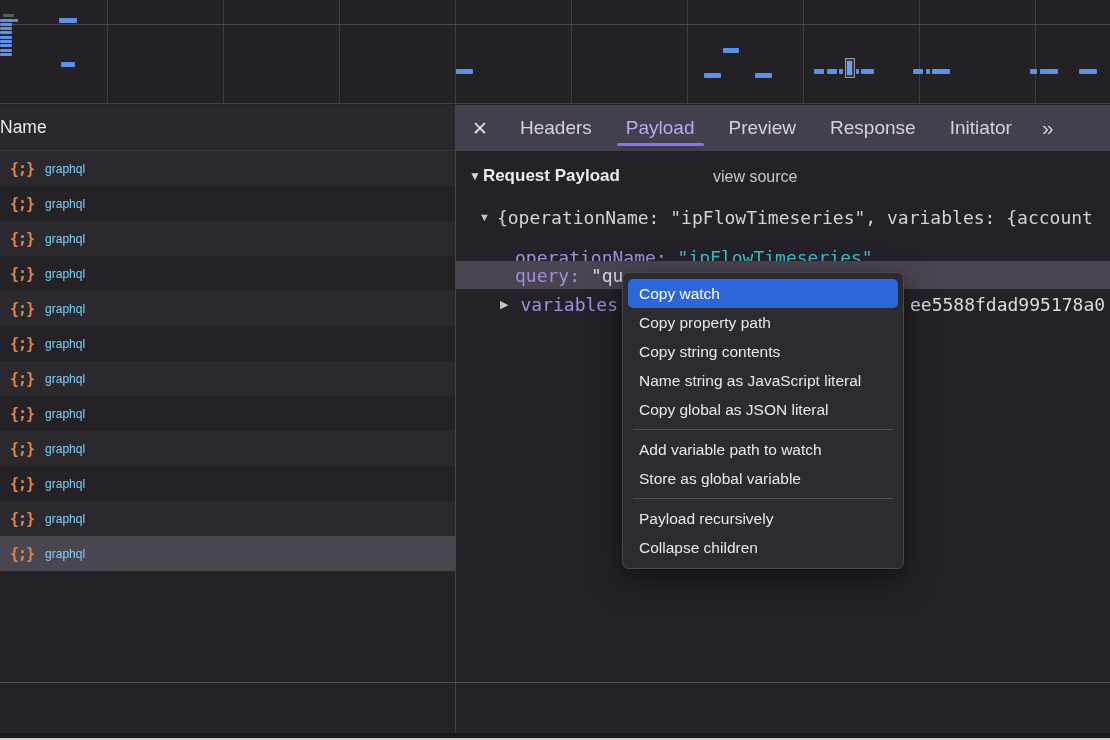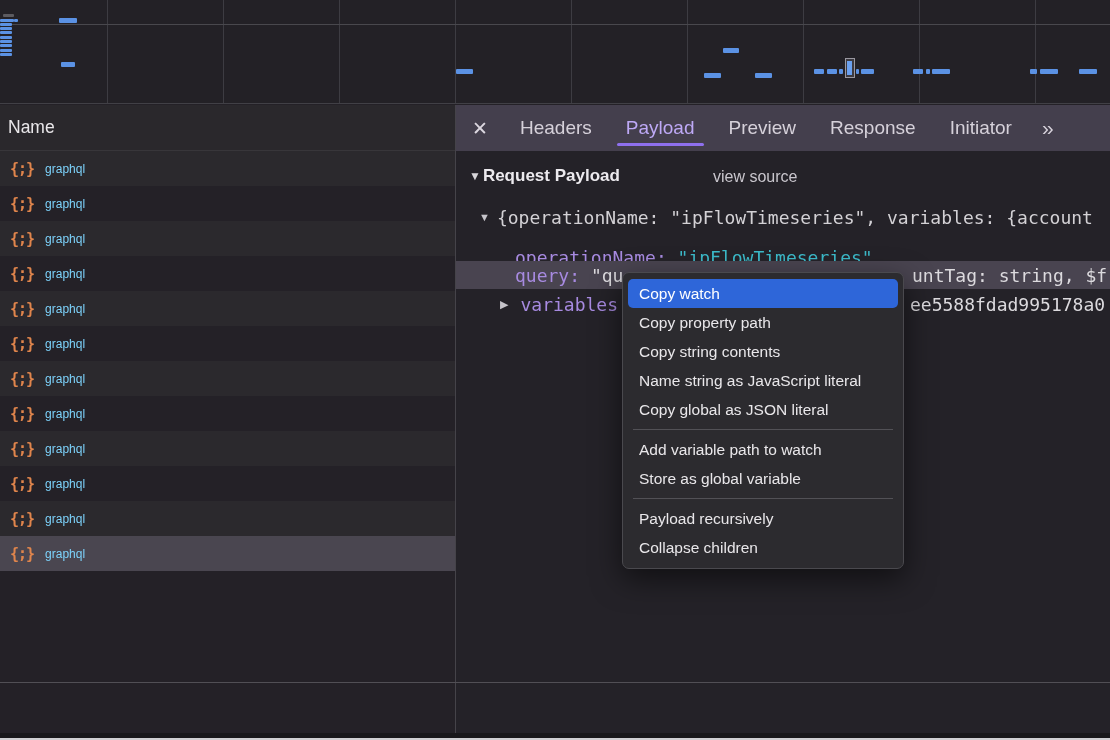--- a/index.html
+++ b/index.html
@@ -13,21 +13,21 @@
   .vline { position:absolute; top:0; bottom:0; width:1px; background:#3d3c42; }
   .hline { position:absolute; left:0; right:0; top:24px; height:1px; background:#49484d; }
   .tbar { position:absolute; background:#5b92e4; border-radius:1px; }
   .gdash { position:absolute; background:#5c5b60; border-radius:1px; }
   .selbox { position:absolute; border:1px solid #9a98a0; background:rgba(150,150,160,.22); }
   .selbar { position:absolute; background:#6ba1f0; }
 
   
   .left-panel { position:absolute; left:0; top:105px; width:455px; bottom:0; background:#242127; }
   .name-header { height:46px; background:#2a282c; border-bottom:1px solid #38363a;
-                 display:flex; align-items:center; padding-left:8px;
+                 display:flex; align-items:center; padding-left:0;
                  color:#e9e7ea; font-size:17.5px; }
   .nrow { height:35px; display:flex; align-items:center; padding-left:10px; gap:11px; cursor:default; }
   .nrow.even { background:#2b292d; }
   .nrow.odd  { background:#242127; }
   .nrow.selected { background:#4a4650; }
   .json-icon { font-family:"DejaVu Sans Mono", monospace; font-weight:bold;
                color:#e0854c; font-size:15px; letter-spacing:-1px; }
   .nrow-label { color:#7dd3fc; font-size:12px; }
 
   
@@ -208,21 +208,20 @@
       </div>
 
       <div class="tree-line" style="top:92px;">
         <span class="indent" style="width:59px;"></span>
         <span class="key">operationName</span><span class="key">: </span><span class="str">"ipFlowTimeseries"</span>
       </div>
 
       <div class="tree-line hl" style="top:110px;">
         <span class="indent" style="width:59px;"></span>
         <span class="key">query</span><span class="key">: </span><span class="plain">"qu</span>
-        <span class="tail" style="left:456px;">untTag: string, $f</span>
       </div>
 
       <div class="tree-line" style="top:139px;">
         <span class="indent" style="width:44px;"></span>
         <span class="tri">▶</span>
         <span class="indent" style="width:12px;"></span>
         <span class="key">variables</span>
         <span class="tail" style="left:454px;">ee5588fdad995178a0</span>
       </div>
     </div>

